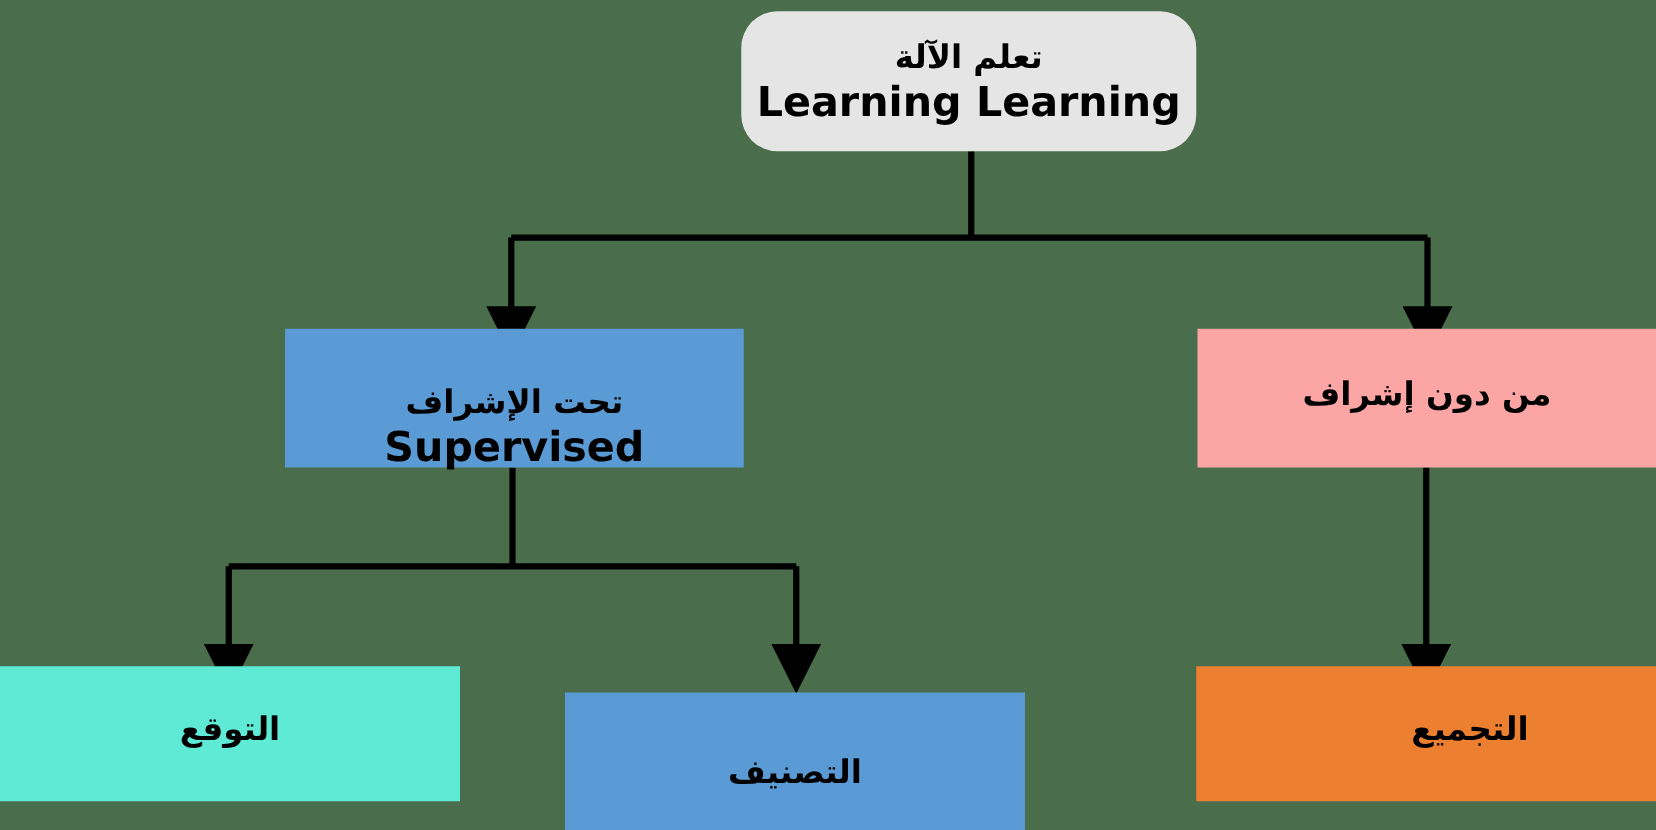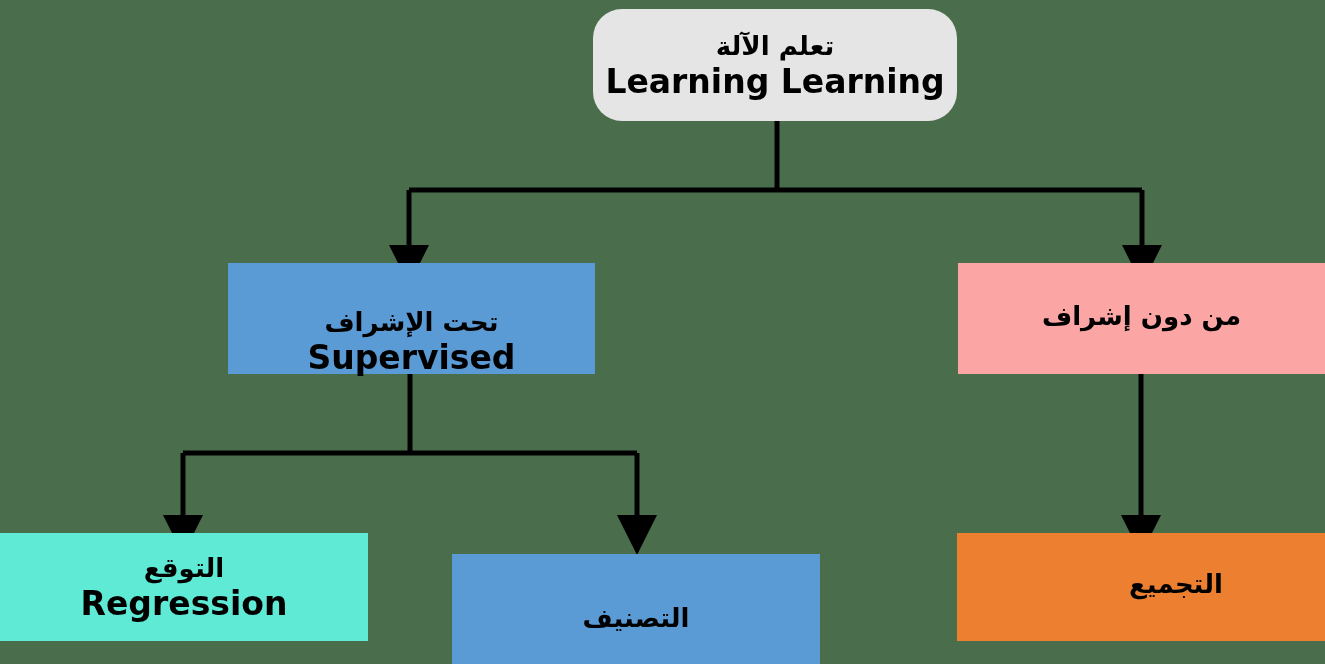--- a/index.html
+++ b/index.html
@@ -107,21 +107,20 @@
     <div class="ar">تحت الإشراف</div>
     <div class="en">Supervised</div>
   </div>
 
   <div class="node" id="node-unsupervised" style="background:#fca5a5;">
     <div class="ar">من دون إشراف</div>
   </div>
 
   <div class="node" id="node-regression" style="background:#5eead4;text-align:right;">
     <div class="ar">التوقع</div>
-    <div class="en">Regression</div>
   </div>
 
   <div class="node" id="node-classification" style="background:#5b9bd5;">
     <div class="ar">التصنيف</div>
   </div>
 
   <div class="node" id="node-clustering" style="background:#ed8030;">
     <div class="ar">التجميع</div>
   </div>
 

